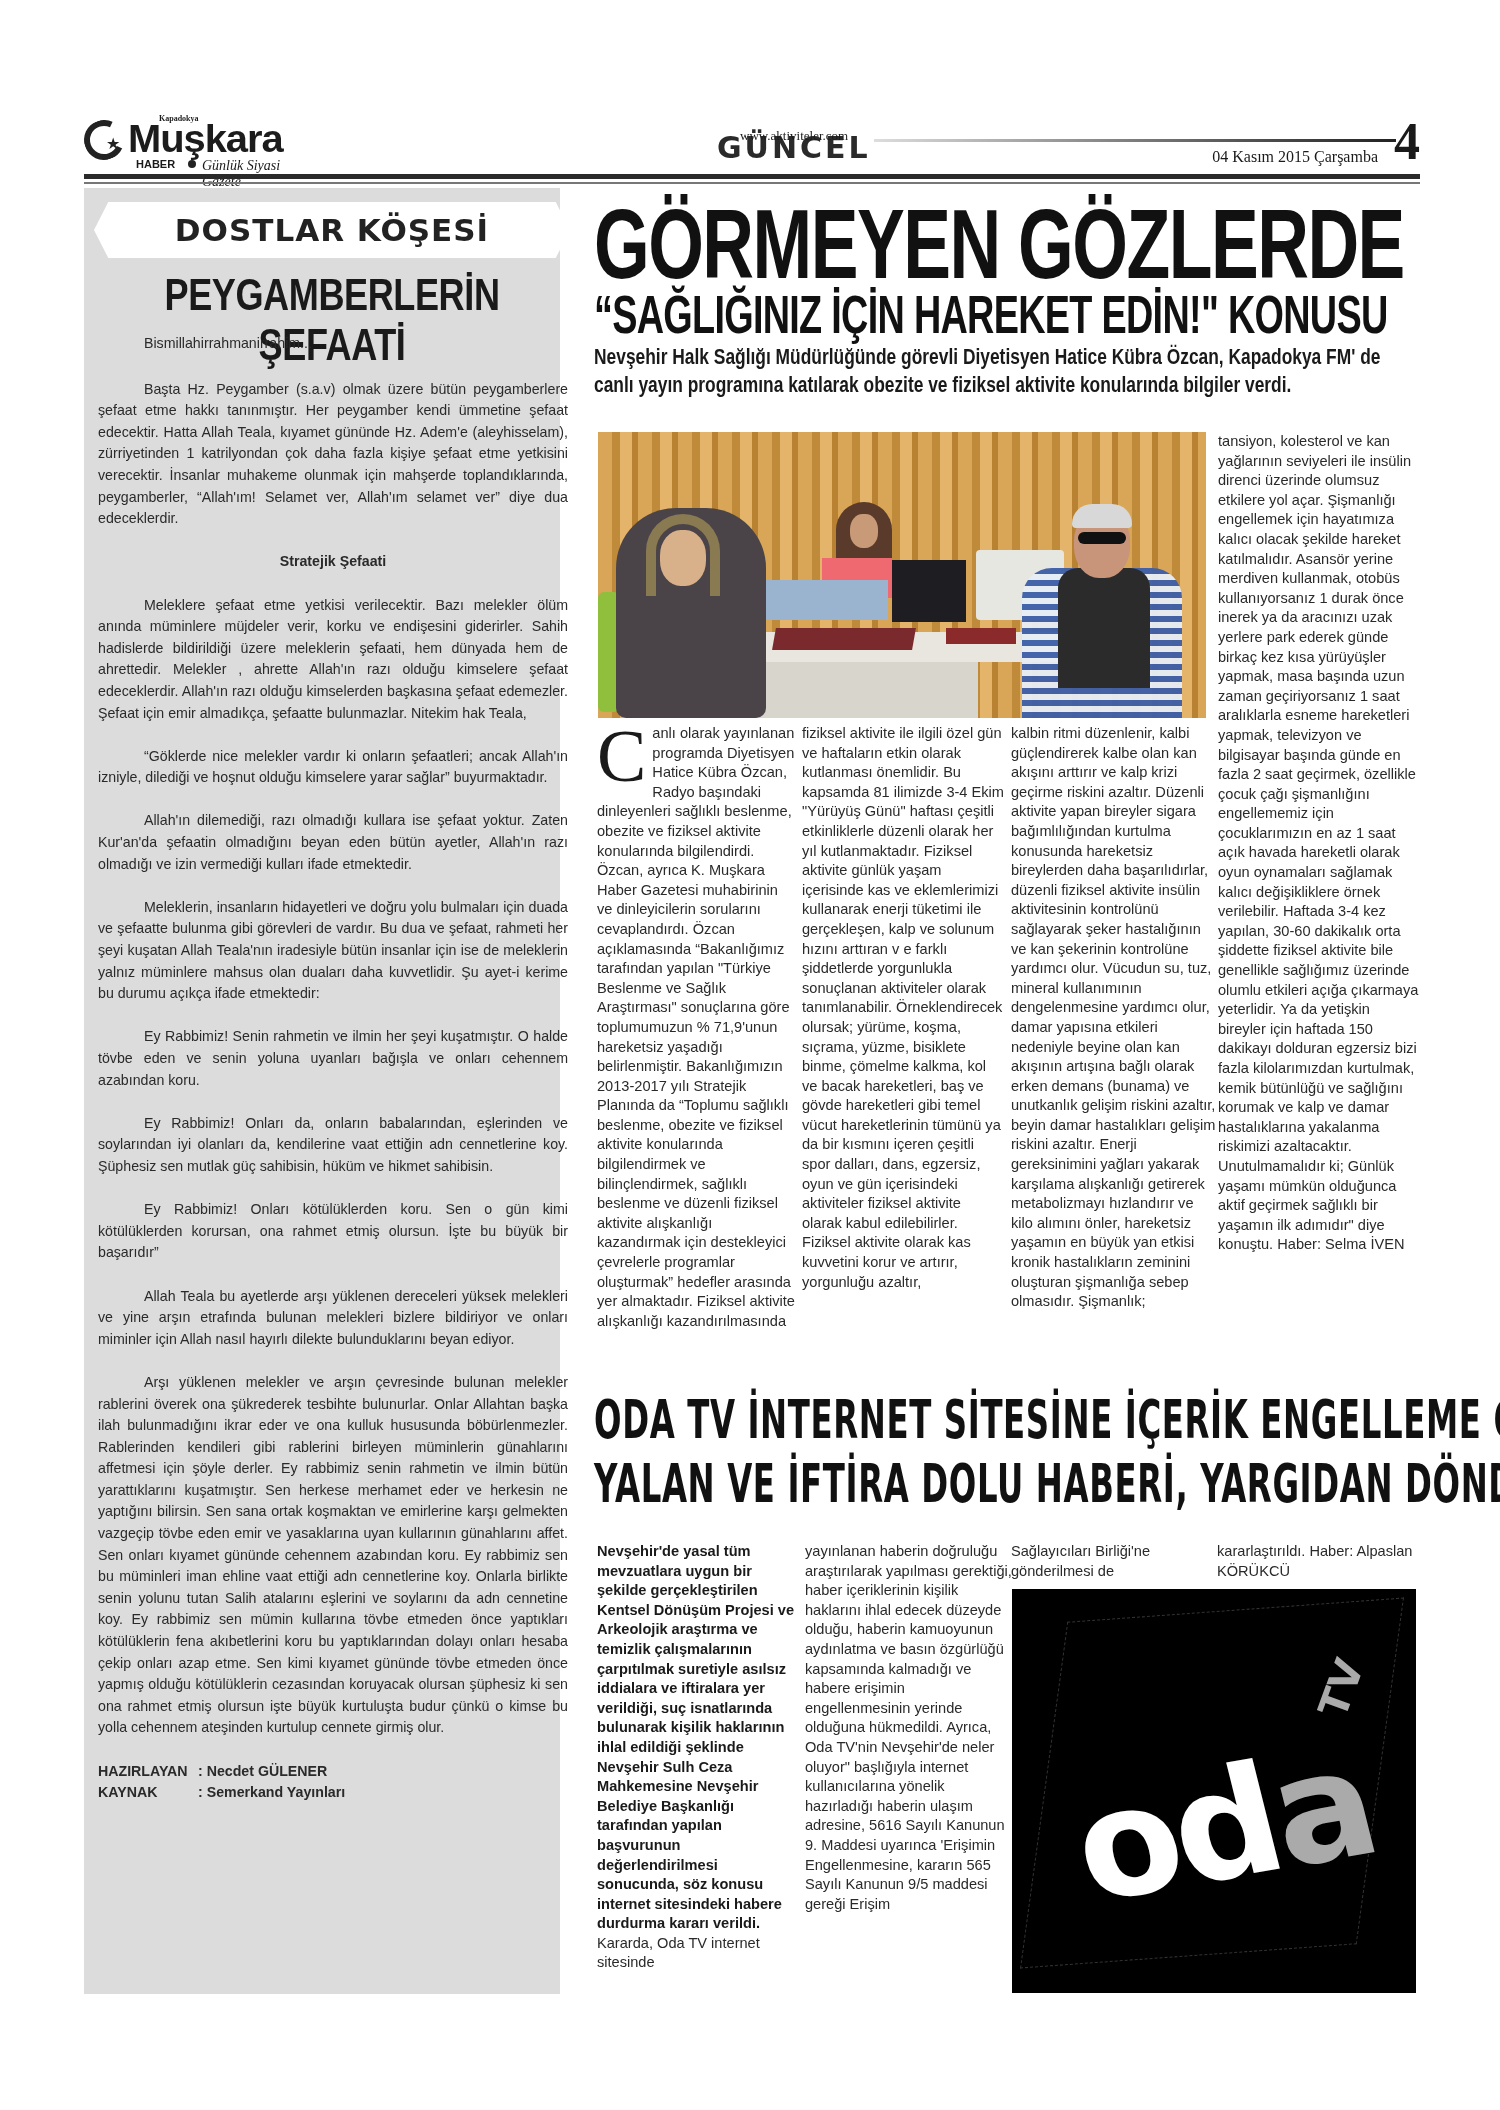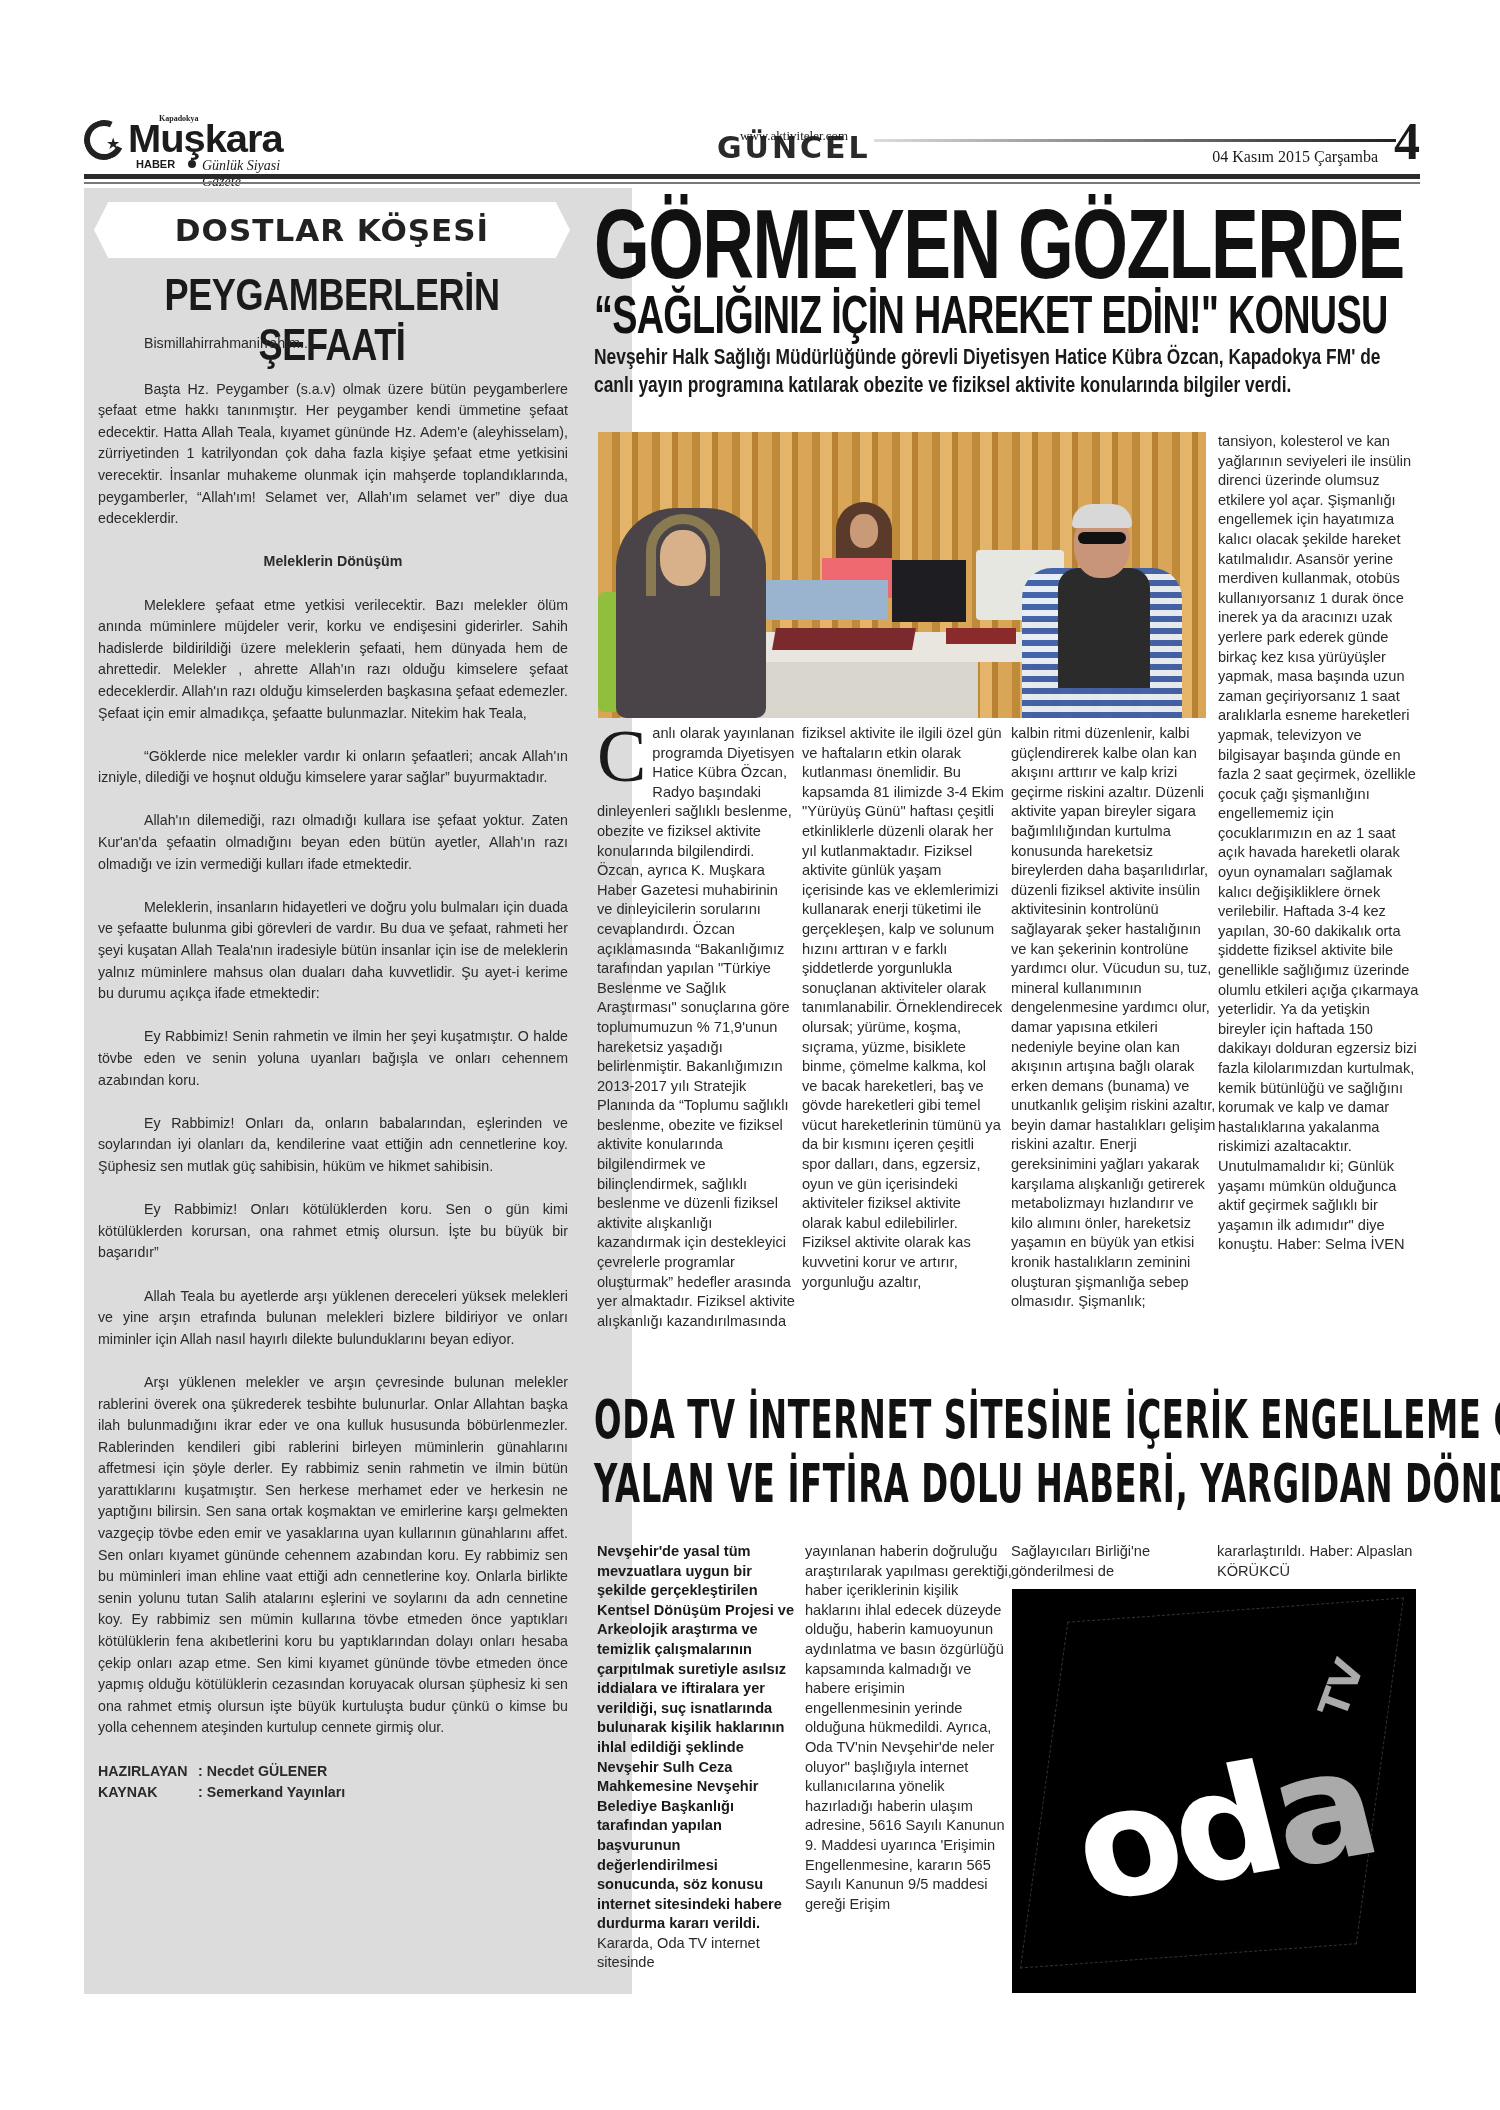--- a/index.html
+++ b/index.html
@@ -23,21 +23,21 @@
     font-family: "DejaVu Sans", sans-serif; color: #2a2a2a; margin-left: 39px; }
   .site-url { position: absolute; left: 656px; top: 16px; font-size: 13px; font-family: "Liberation Serif", serif; }
   .url-rule { position: absolute; left: 790px; top: 27px; width: 522px; height: 3px;
     background: linear-gradient(to right, #ddd, #555 70%, #222); }
   .issue-date { position: absolute; right: 42px; top: 36px; font-size: 16px; font-family: "Liberation Serif", serif; }
   .page-number { position: absolute; right: 0; top: 0; font-size: 52px; font-weight: bold; font-family: "Liberation Serif", serif; line-height: 60px; }
   .rule-thick { position: absolute; left: 0; top: 62px; width: 1336px; height: 5px; background: #2a2a2a; }
   .rule-thin { position: absolute; left: 0; top: 70px; width: 1336px; height: 2px; background: #777; }
 
   
-  .col-left { position: absolute; left: 84px; top: 188px; width: 548px; height: 1806px; background: #dcdcdc; }
+  .col-left { position: absolute; left: 84px; top: 188px; width: 476px; height: 1806px; background: #dcdcdc; }
   .banner { position: absolute; left: 10px; top: 14px; width: 476px; height: 56px; background: #fff;
     clip-path: polygon(0 50%, 3% 0, 97% 0, 100% 50%, 97% 100%, 3% 100%); }
   .banner-text { position: absolute; left: 0; top: 0; width: 100%; height: 100%; display: flex; align-items: center; justify-content: center;
     font-size: 31px; font-weight: 900; letter-spacing: 1px; font-family: "DejaVu Sans", sans-serif; color: #222; }
   .col-title { position: absolute; left: 0; top: 82px; width: 496px; text-align: center; font-size: 44px; font-weight: 900;
     font-family: "Liberation Sans", sans-serif; transform: scaleX(0.82); letter-spacing: -0.5px; color: #1a1a1a; }
   .col-body { position: absolute; left: 14px; top: 145px; width: 470px; font-size: 14.2px; line-height: 21.6px; color: #2a2a2a; }
   .col-body .bism { font-weight: normal; margin-left: 46px; margin-bottom: 24px; }
   .col-body p.para { text-align: justify; text-indent: 46px; margin-bottom: 21.6px; }
   .col-body .subhead { text-align: center; font-weight: bold; margin-bottom: 21.6px; }
@@ -123,21 +123,21 @@
 </div>
 
 <div class="col-left">
   <div class="banner">
     <div class="banner-text">DOSTLAR KÖŞESİ</div>
   </div>
   <div class="col-title">PEYGAMBERLERİN ŞEFAATİ</div>
   <div class="col-body">
     <div class="bism">Bismillahirrahmanirrahim...</div>
     <p class="para">Başta Hz. Peygamber (s.a.v) olmak üzere bütün peygamberlere şefaat etme hakkı tanınmıştır. Her peygamber kendi ümmetine şefaat edecektir. Hatta Allah Teala, kıyamet gününde Hz. Adem'e (aleyhisselam), zürriyetinden 1 katrilyondan çok daha fazla kişiye şefaat etme yetkisini verecektir. İnsanlar muhakeme olunmak için mahşerde toplandıklarında, peygamberler, “Allah'ım! Selamet ver, Allah'ım selamet ver” diye dua edeceklerdir.</p>
-    <div class="subhead">Meleklerin Dönüşüm</div>
+    <div class="subhead">Stratejik Şefaati</div>
     <p class="para">Meleklere şefaat etme yetkisi verilecektir. Bazı melekler ölüm anında müminlere müjdeler verir, korku ve endişesini giderirler. Sahih hadislerde bildirildiği üzere meleklerin şefaati, hem dünyada hem de ahrettedir. Melekler , ahrette Allah'ın razı olduğu kimselere şefaat edeceklerdir. Allah'ın razı olduğu kimselerden başkasına şefaat edemezler. Şefaat için emir almadıkça, şefaatte bulunmazlar. Nitekim hak Teala,</p>
     <p class="para">“Göklerde nice melekler vardır ki onların şefaatleri; ancak Allah'ın izniyle, dilediği ve hoşnut olduğu kimselere yarar sağlar” buyurmaktadır.</p>
     <p class="para">Allah'ın dilemediği, razı olmadığı kullara ise şefaat yoktur. Zaten Kur'an'da şefaatin olmadığını beyan eden bütün ayetler, Allah'ın razı olmadığı ve izin vermediği kulları ifade etmektedir.</p>
     <p class="para">Meleklerin, insanların hidayetleri ve doğru yolu bulmaları için duada ve şefaatte bulunma gibi görevleri de vardır. Bu dua ve şefaat, rahmeti her şeyi kuşatan Allah Teala'nın iradesiyle bütün insanlar için ise de meleklerin yalnız müminlere mahsus olan duaları daha kuvvetlidir. Şu ayet-i kerime bu durumu açıkça ifade etmektedir:</p>
     <p class="para">Ey Rabbimiz! Senin rahmetin ve ilmin her şeyi kuşatmıştır. O halde tövbe eden ve senin yoluna uyanları bağışla ve onları cehennem azabından koru.</p>
     <p class="para">Ey Rabbimiz! Onları da, onların babalarından, eşlerinden ve soylarından iyi olanları da, kendilerine vaat ettiğin adn cennetlerine koy. Şüphesiz sen mutlak güç sahibisin, hüküm ve hikmet sahibisin.</p>
     <p class="para">Ey Rabbimiz! Onları kötülüklerden koru. Sen o gün kimi kötülüklerden korursan, ona rahmet etmiş olursun. İşte bu büyük bir başarıdır”</p>
     <p class="para">Allah Teala bu ayetlerde arşı yüklenen dereceleri yüksek melekleri ve yine arşın etrafında bulunan melekleri bizlere bildiriyor ve onları miminler için Allah nasıl hayırlı dilekte bulunduklarını beyan ediyor.</p>
     <p class="para">Arşı yüklenen melekler ve arşın çevresinde bulunan melekler rablerini överek ona şükrederek tesbihte bulunurlar. Onlar Allahtan başka ilah bulunmadığını ikrar eder ve ona kulluk hususunda böbürlenmezler. Rablerinden kendileri gibi rablerini birleyen müminlerin günahlarını affetmesi için şöyle derler. Ey rabbimiz senin rahmetin ve ilmin bütün yarattıklarını kuşatmıştır. Sen herkese merhamet eder ve herkesin ne yaptığını bilirsin. Sen sana ortak koşmaktan ve emirlerine karşı gelmekten vazgeçip tövbe eden emir ve yasaklarına uyan kullarının günahlarını affet. Sen onları kıyamet gününde cehennem azabından koru. Ey rabbimiz sen bu müminleri iman ehline vaat ettiği adn cennetlerine koy. Onlarla birlikte senin yolunu tutan Salih atalarını eşlerini ve soylarını da adn cennetine koy. Ey rabbimiz sen mümin kullarına tövbe etmeden önce yaptıkları kötülüklerin fena akıbetlerini koru bu yaptıklarından dolayı onları hesaba çekip onları azap etme. Sen kimi kıyamet gününde tövbe etmeden önce yapmış olduğu kötülüklerin cezasından koruyacak olursan şüphesiz ki sen ona rahmet etmiş olursun işte büyük kurtuluşta budur çünkü o kimse bu yolla cehennem ateşinden kurtulup cennete girmiş olur.</p>
     <div class="credits">

